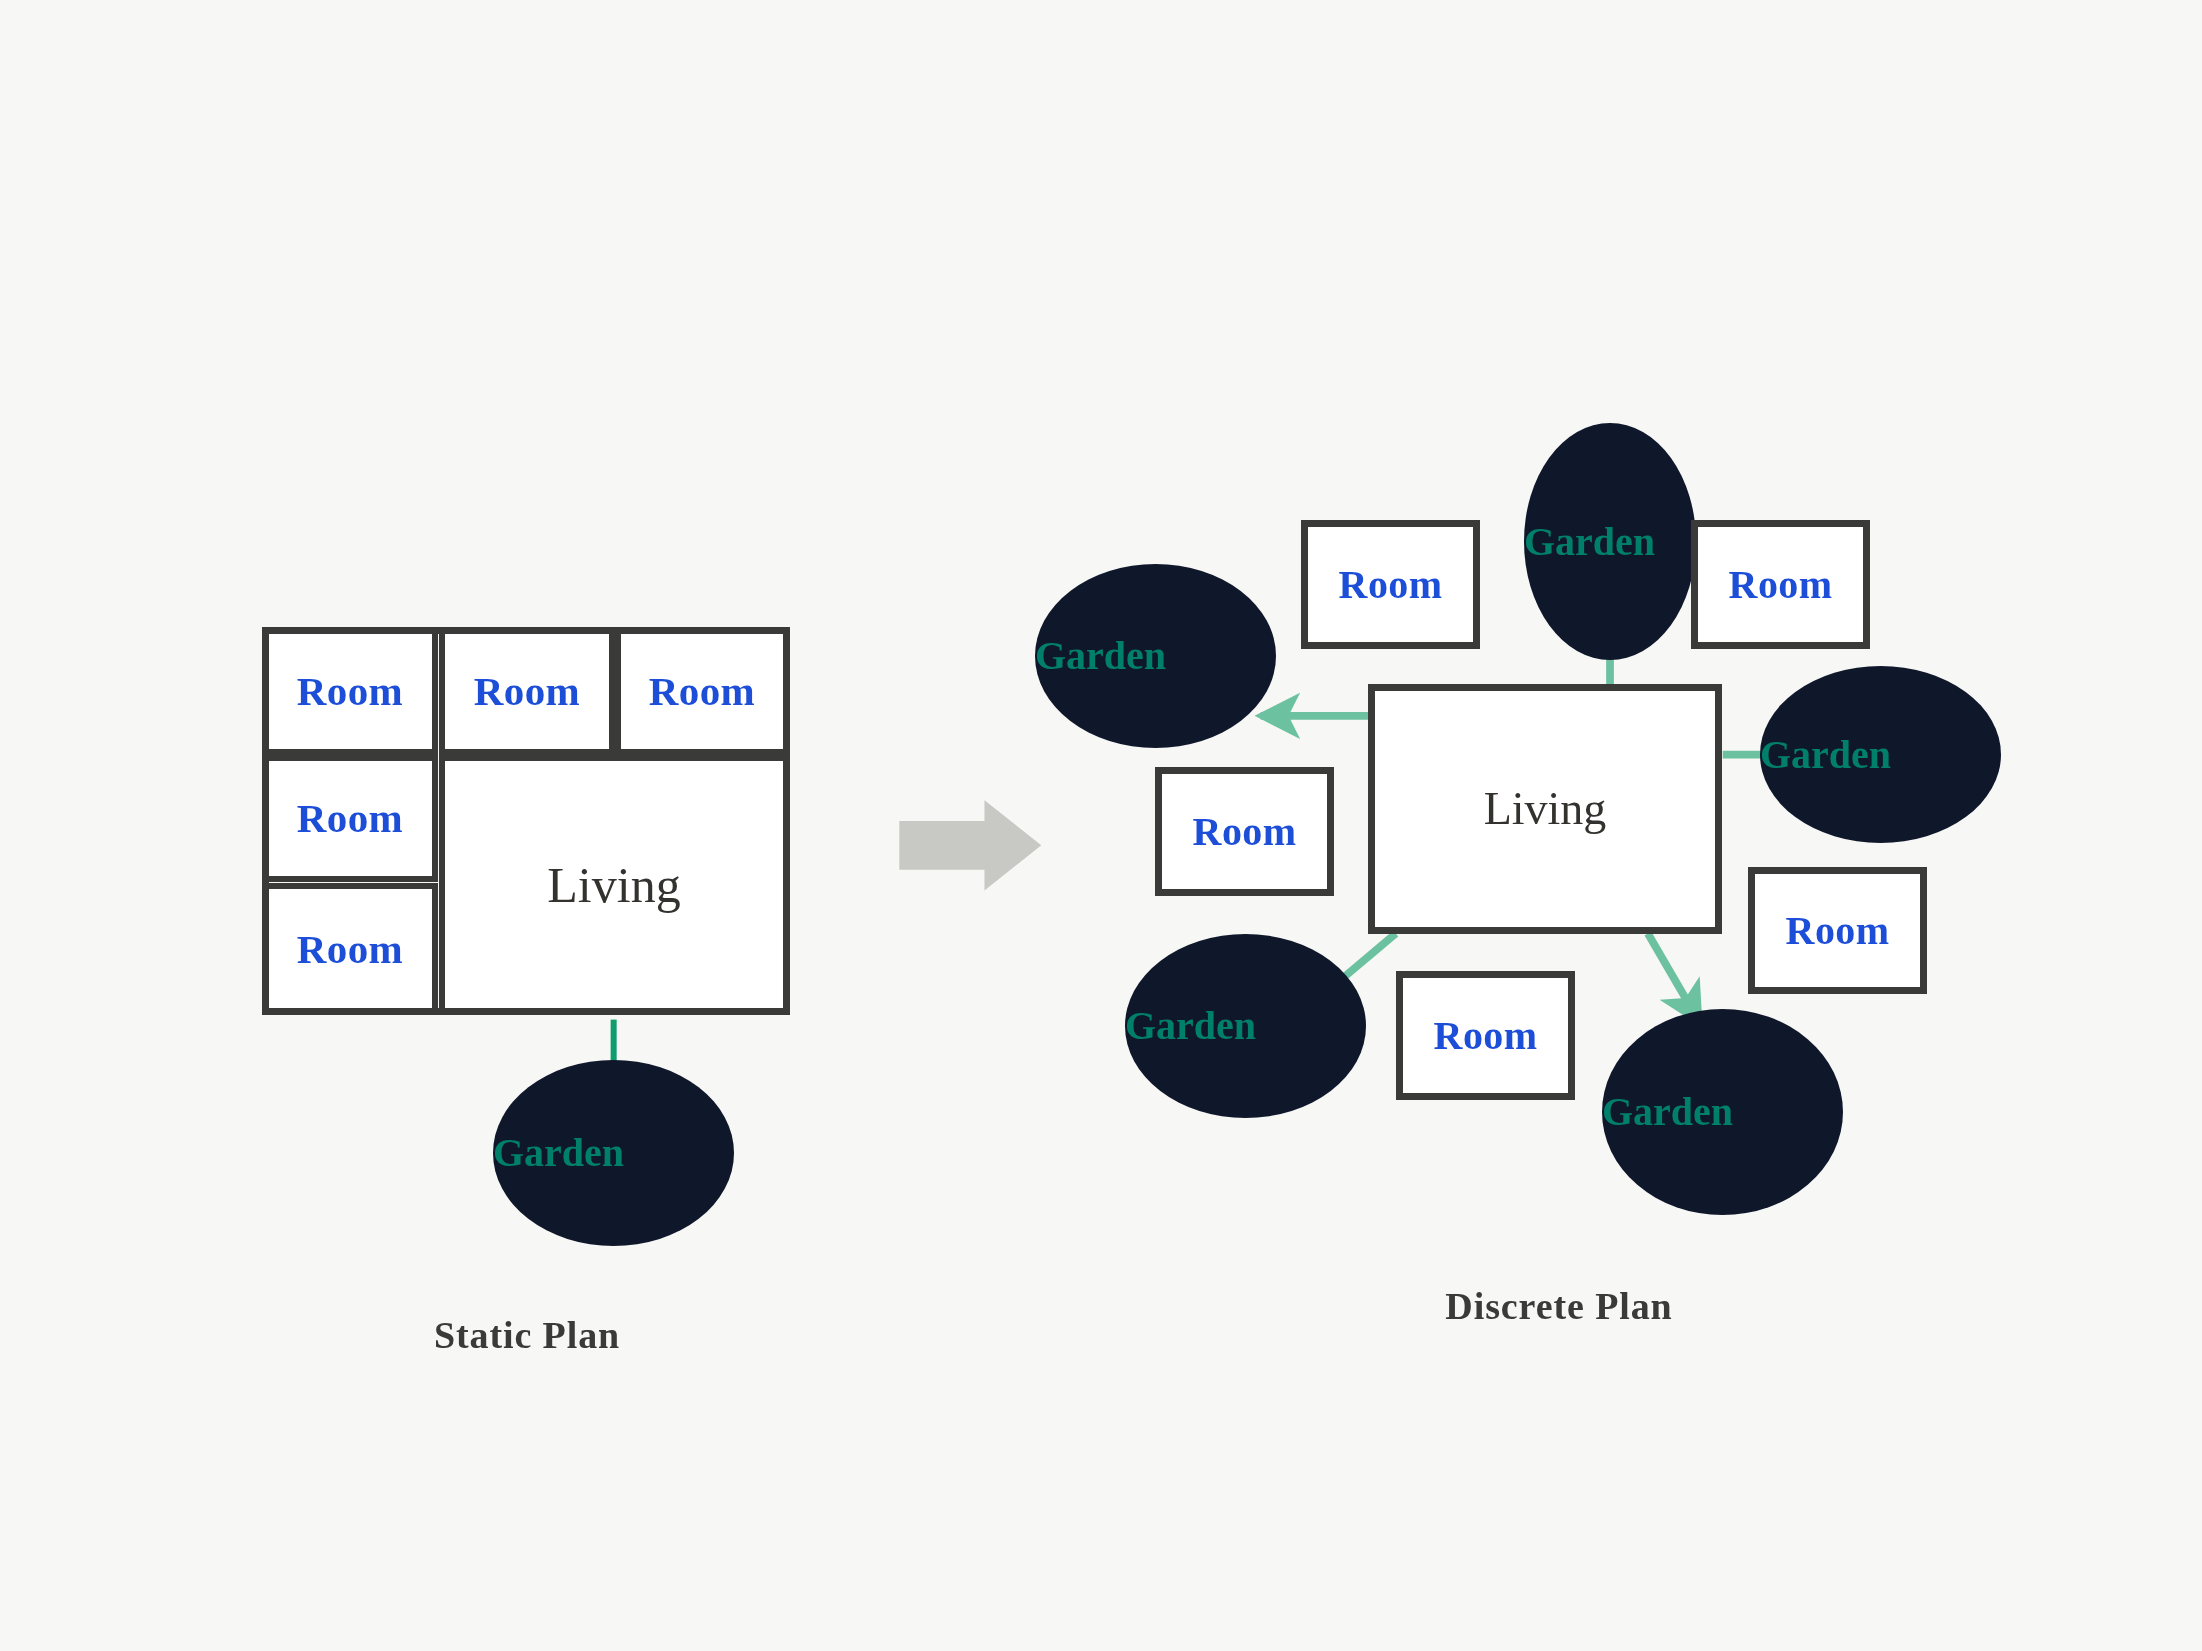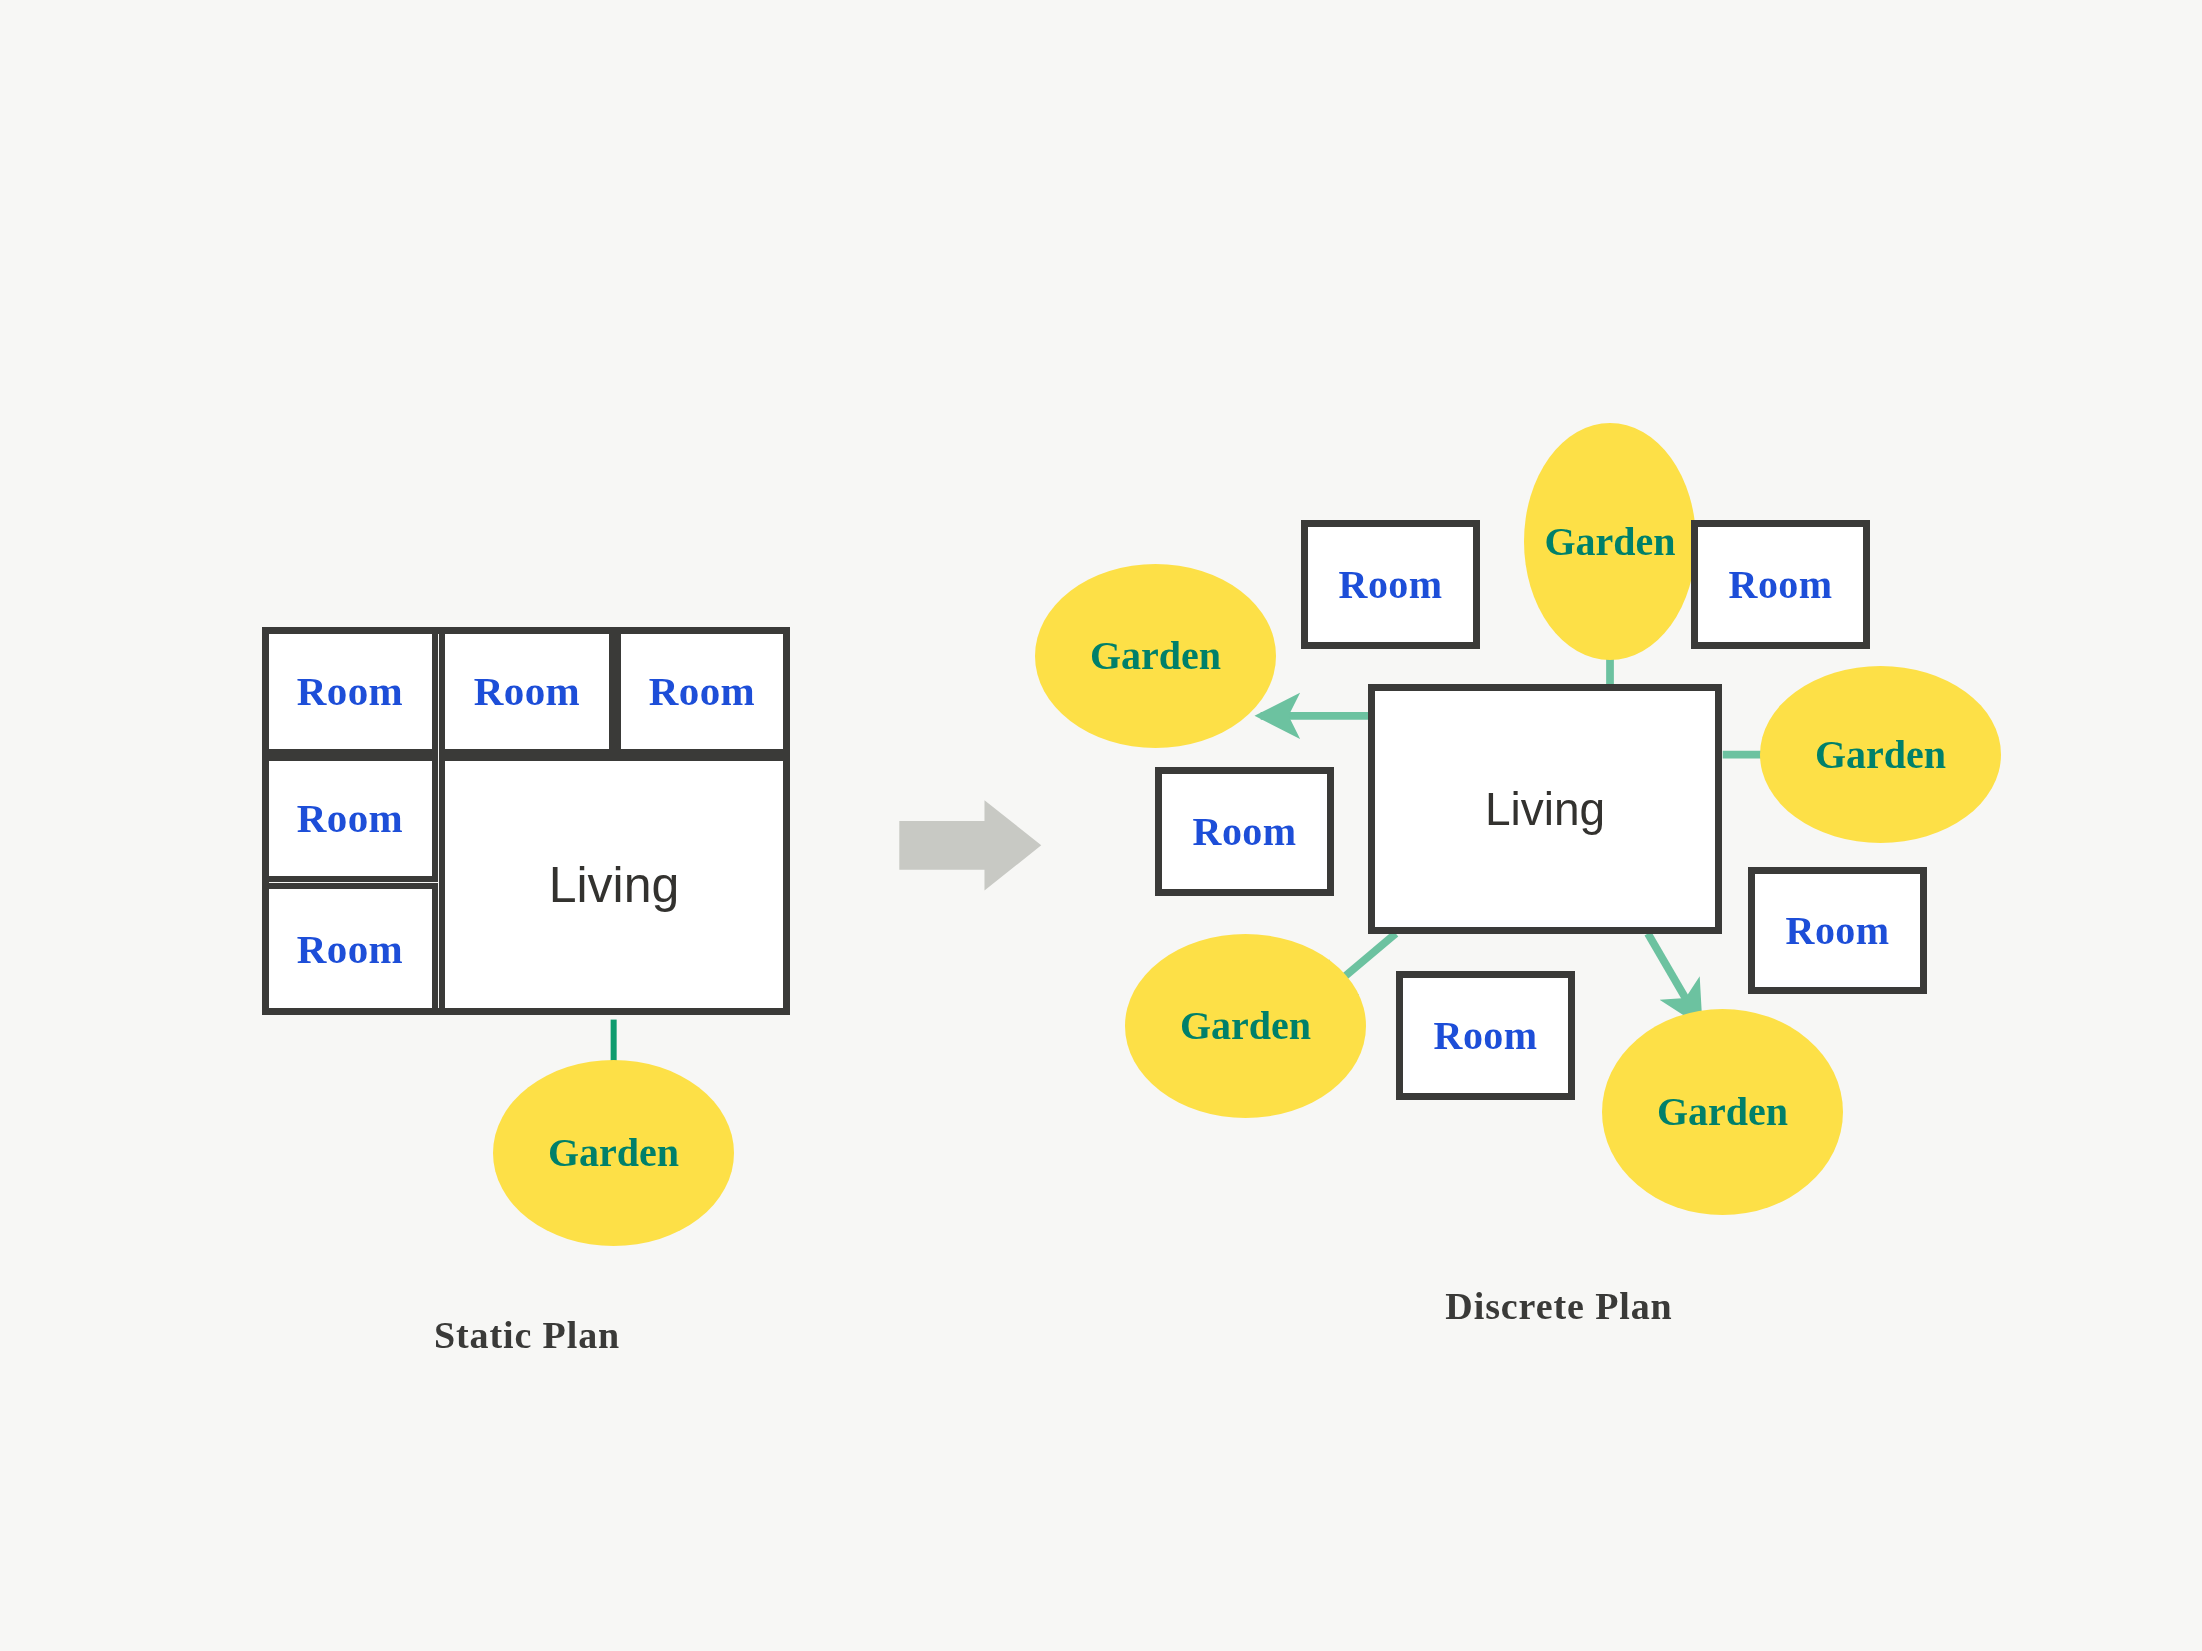--- a/index.html
+++ b/index.html
@@ -22,41 +22,41 @@
   }
   .room-label{
     font-family:"Liberation Serif", serif;
     font-weight:700;
     color:#1d4ed8;
     font-size:40px;
     letter-spacing:0.4px;
     line-height:1;
   }
   .living-label{
-    font-family:Liberation Sans, sans-serif;
+    font-family:Liberation Serif, serif;
     font-weight:400;
     color:#33322f;
     font-size:46px;
     line-height:1;
   }
   .plan-cell{
     position:absolute;
     box-sizing:border-box;
     background:#ffffff;
     border:6px solid #3a3a38;
     display:flex;align-items:center;justify-content:center;
   }
   .plan-cell .room-label{font-size:41px;font-weight:700;}
   .plan-cell .living-label{font-size:50px;font-weight:400;}
 
   .garden-ellipse{
     position:absolute;
-    background:#fde047;
+    background:#0f172a;
     border-radius:50%;
-    display:flex;align-items:center;justify-content:center;
+    display:flex;align-items:center;justify-content:flex-start;
   }
   .garden-label{
     font-family:"Liberation Serif", serif;
     font-weight:700;
     color:#00806a;
     font-size:40px;
     line-height:1;
     position:relative;
     z-index:3;
   }

